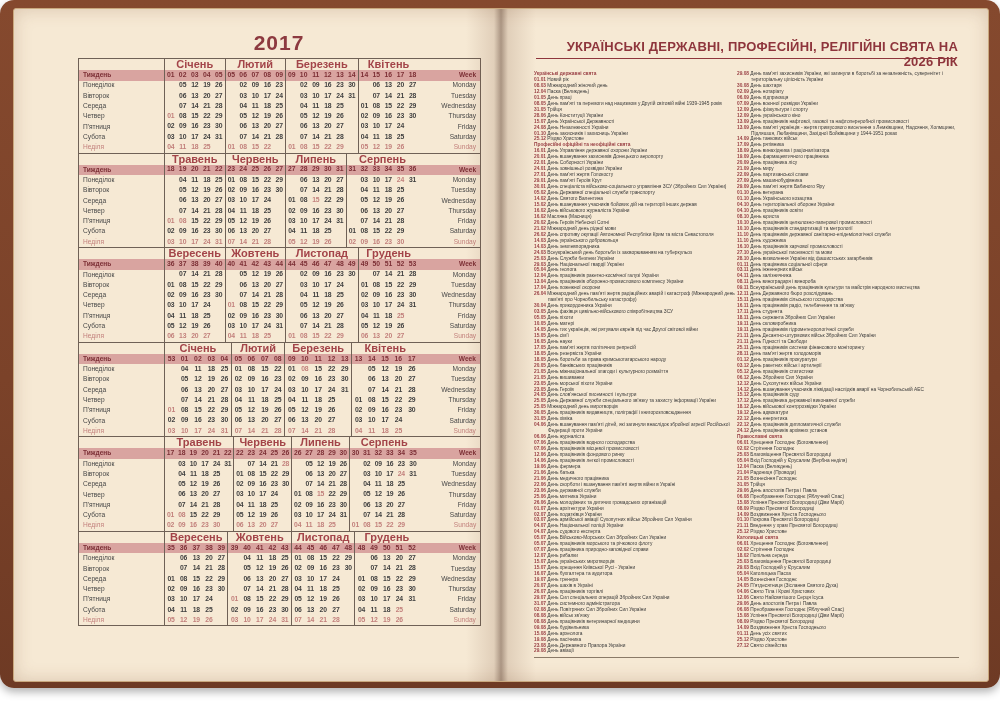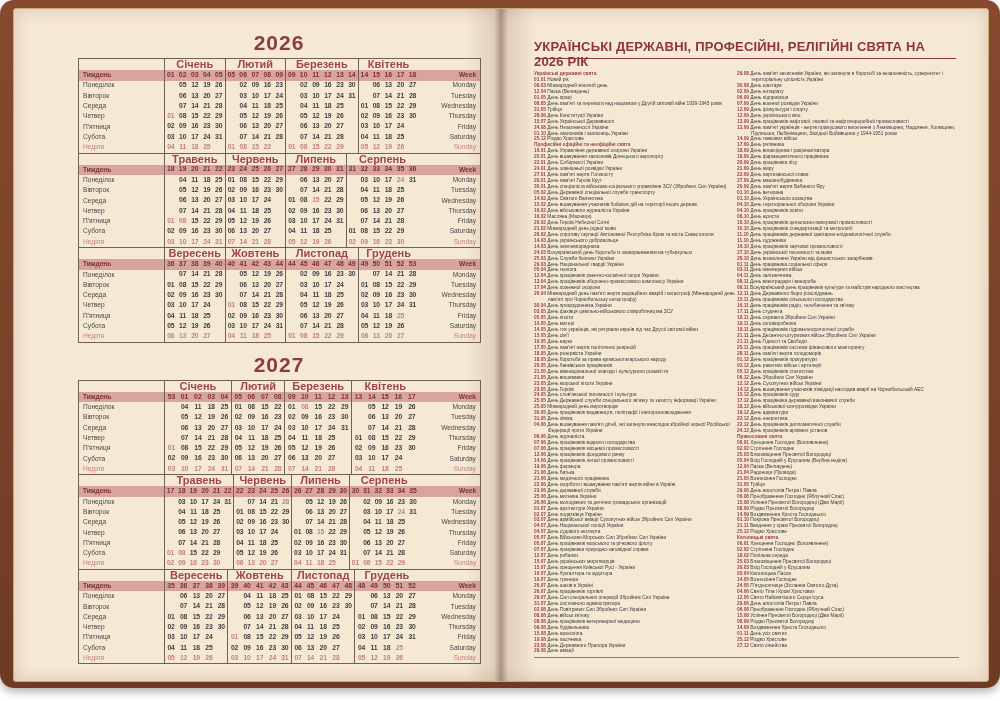--- a/index.html
+++ b/index.html
@@ -30,40 +30,40 @@
   .t-cal td.wl{text-align:left;padding-left:4px;font-size:6.6px;}
   .t-cal td.wr{text-align:right;padding-right:4px;font-size:6.6px;}
   .t-cal td.lbl{text-align:left;padding-left:4px;font-size:6.6px;color:#474747;font-weight:400;}
   .t-cal td.lbl-en{text-align:right;padding-right:4px;font-size:6.6px;color:#474747;font-weight:400;}
   .t-cal td.day{font-weight:700;letter-spacing:-.2px;}
   .t-cal td.red{color:#c2807c;}
   .t-cal td.sun{color:#c2807c;}
   .t-cal td.mstart{border-left:1px solid #6f6156;}
 
   
-  .holidays-title{position:absolute;left:33px;top:30px;width:424px;margin:0;text-align:left;
+  .holidays-title{position:absolute;left:33px;top:30px;width:424px;margin:0;text-align:right;
                   font-size:13px;font-weight:700;color:#8e353c;letter-spacing:.2px;}
   .title-rule{position:absolute;left:35px;top:49px;width:420px;height:0;border-top:1.5px solid #8e353c;}
   .hcol{position:absolute;top:62px;font-size:4.8px;line-height:5.95px;color:#3a3a3a;}
   #hcol-0{left:33px;width:203px;}
   #hcol-1{left:236px;width:228px;}
   .hentry{padding-left:14px;text-indent:-14px;}
   .hhead{color:#993f44;font-weight:700;}
   .hdate{color:#993f44;font-weight:700;}
   .bottom-rule{position:absolute;left:33px;top:648px;width:425px;height:0;border-top:1px solid #8a7a68;}
 </style>
 </head>
 <body>
 
 <div class="book">
   <div class="cover"></div>
   <div class="pages">
 
     <div class="page-left">
-      <h2 class="year-title">2026</h2>
+      <h2 class="year-title">2017</h2>
       <div id="quarters-2026">
           <table class="t-cal">
             <colgroup>
               <col style="width: 86px;">
               <col style="width: 12.1px;">
               <col style="width: 12.1px;">
               <col style="width: 12.1px;">
               <col style="width: 12.1px;">
               <col style="width: 12.1px;">
               <col style="width: 12.1px;">
@@ -763,21 +763,20 @@
                 <td class="day red mstart">06</td>
                 <td class="day red">13</td>
                 <td class="day red">20</td>
                 <td class="day red">27</td>
                 <td class="day red"></td>
                 <td class="lbl-en sun">Sunday</td>
               </tr>
             </tbody>
           </table>
         </div>
-      <h2 class="year-title second">2027</h2>
       <div id="quarters-2027">
           <table class="t-cal">
             <colgroup>
               <col style="width: 86px;">
               <col style="width: 13.37px;">
               <col style="width: 13.37px;">
               <col style="width: 13.37px;">
               <col style="width: 13.37px;">
               <col style="width: 13.37px;">
               <col style="width: 13.37px;">

